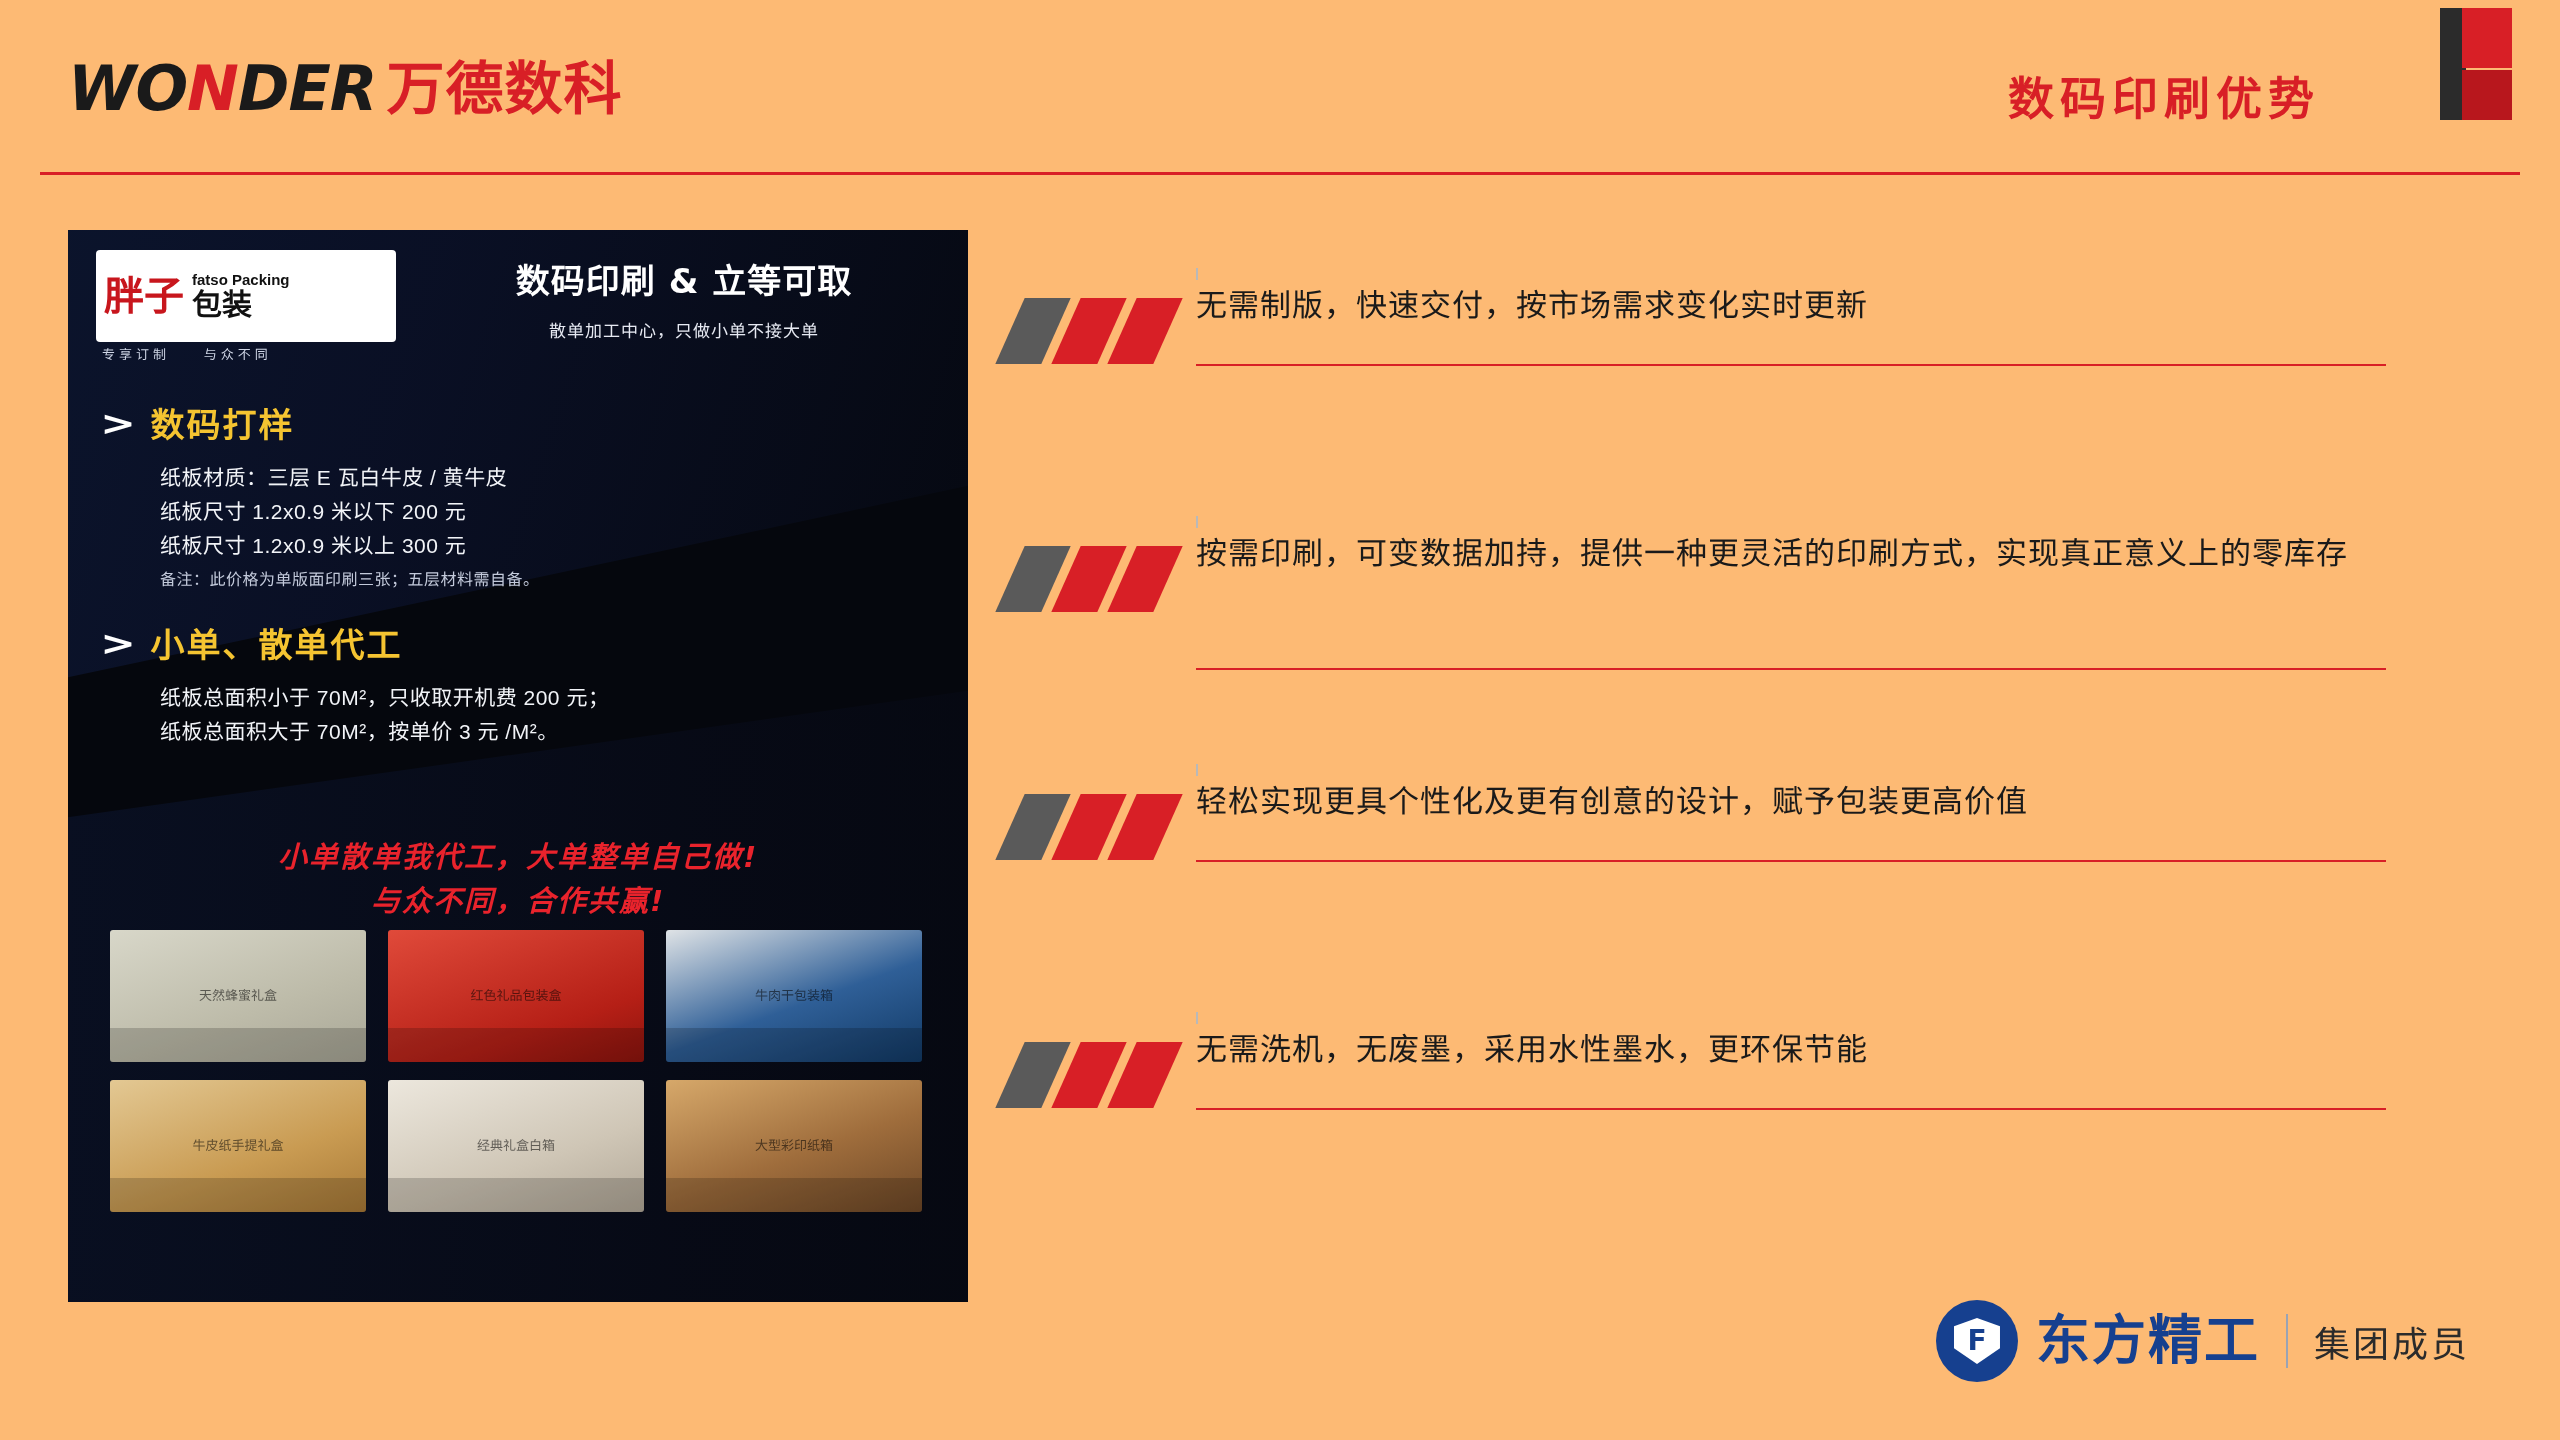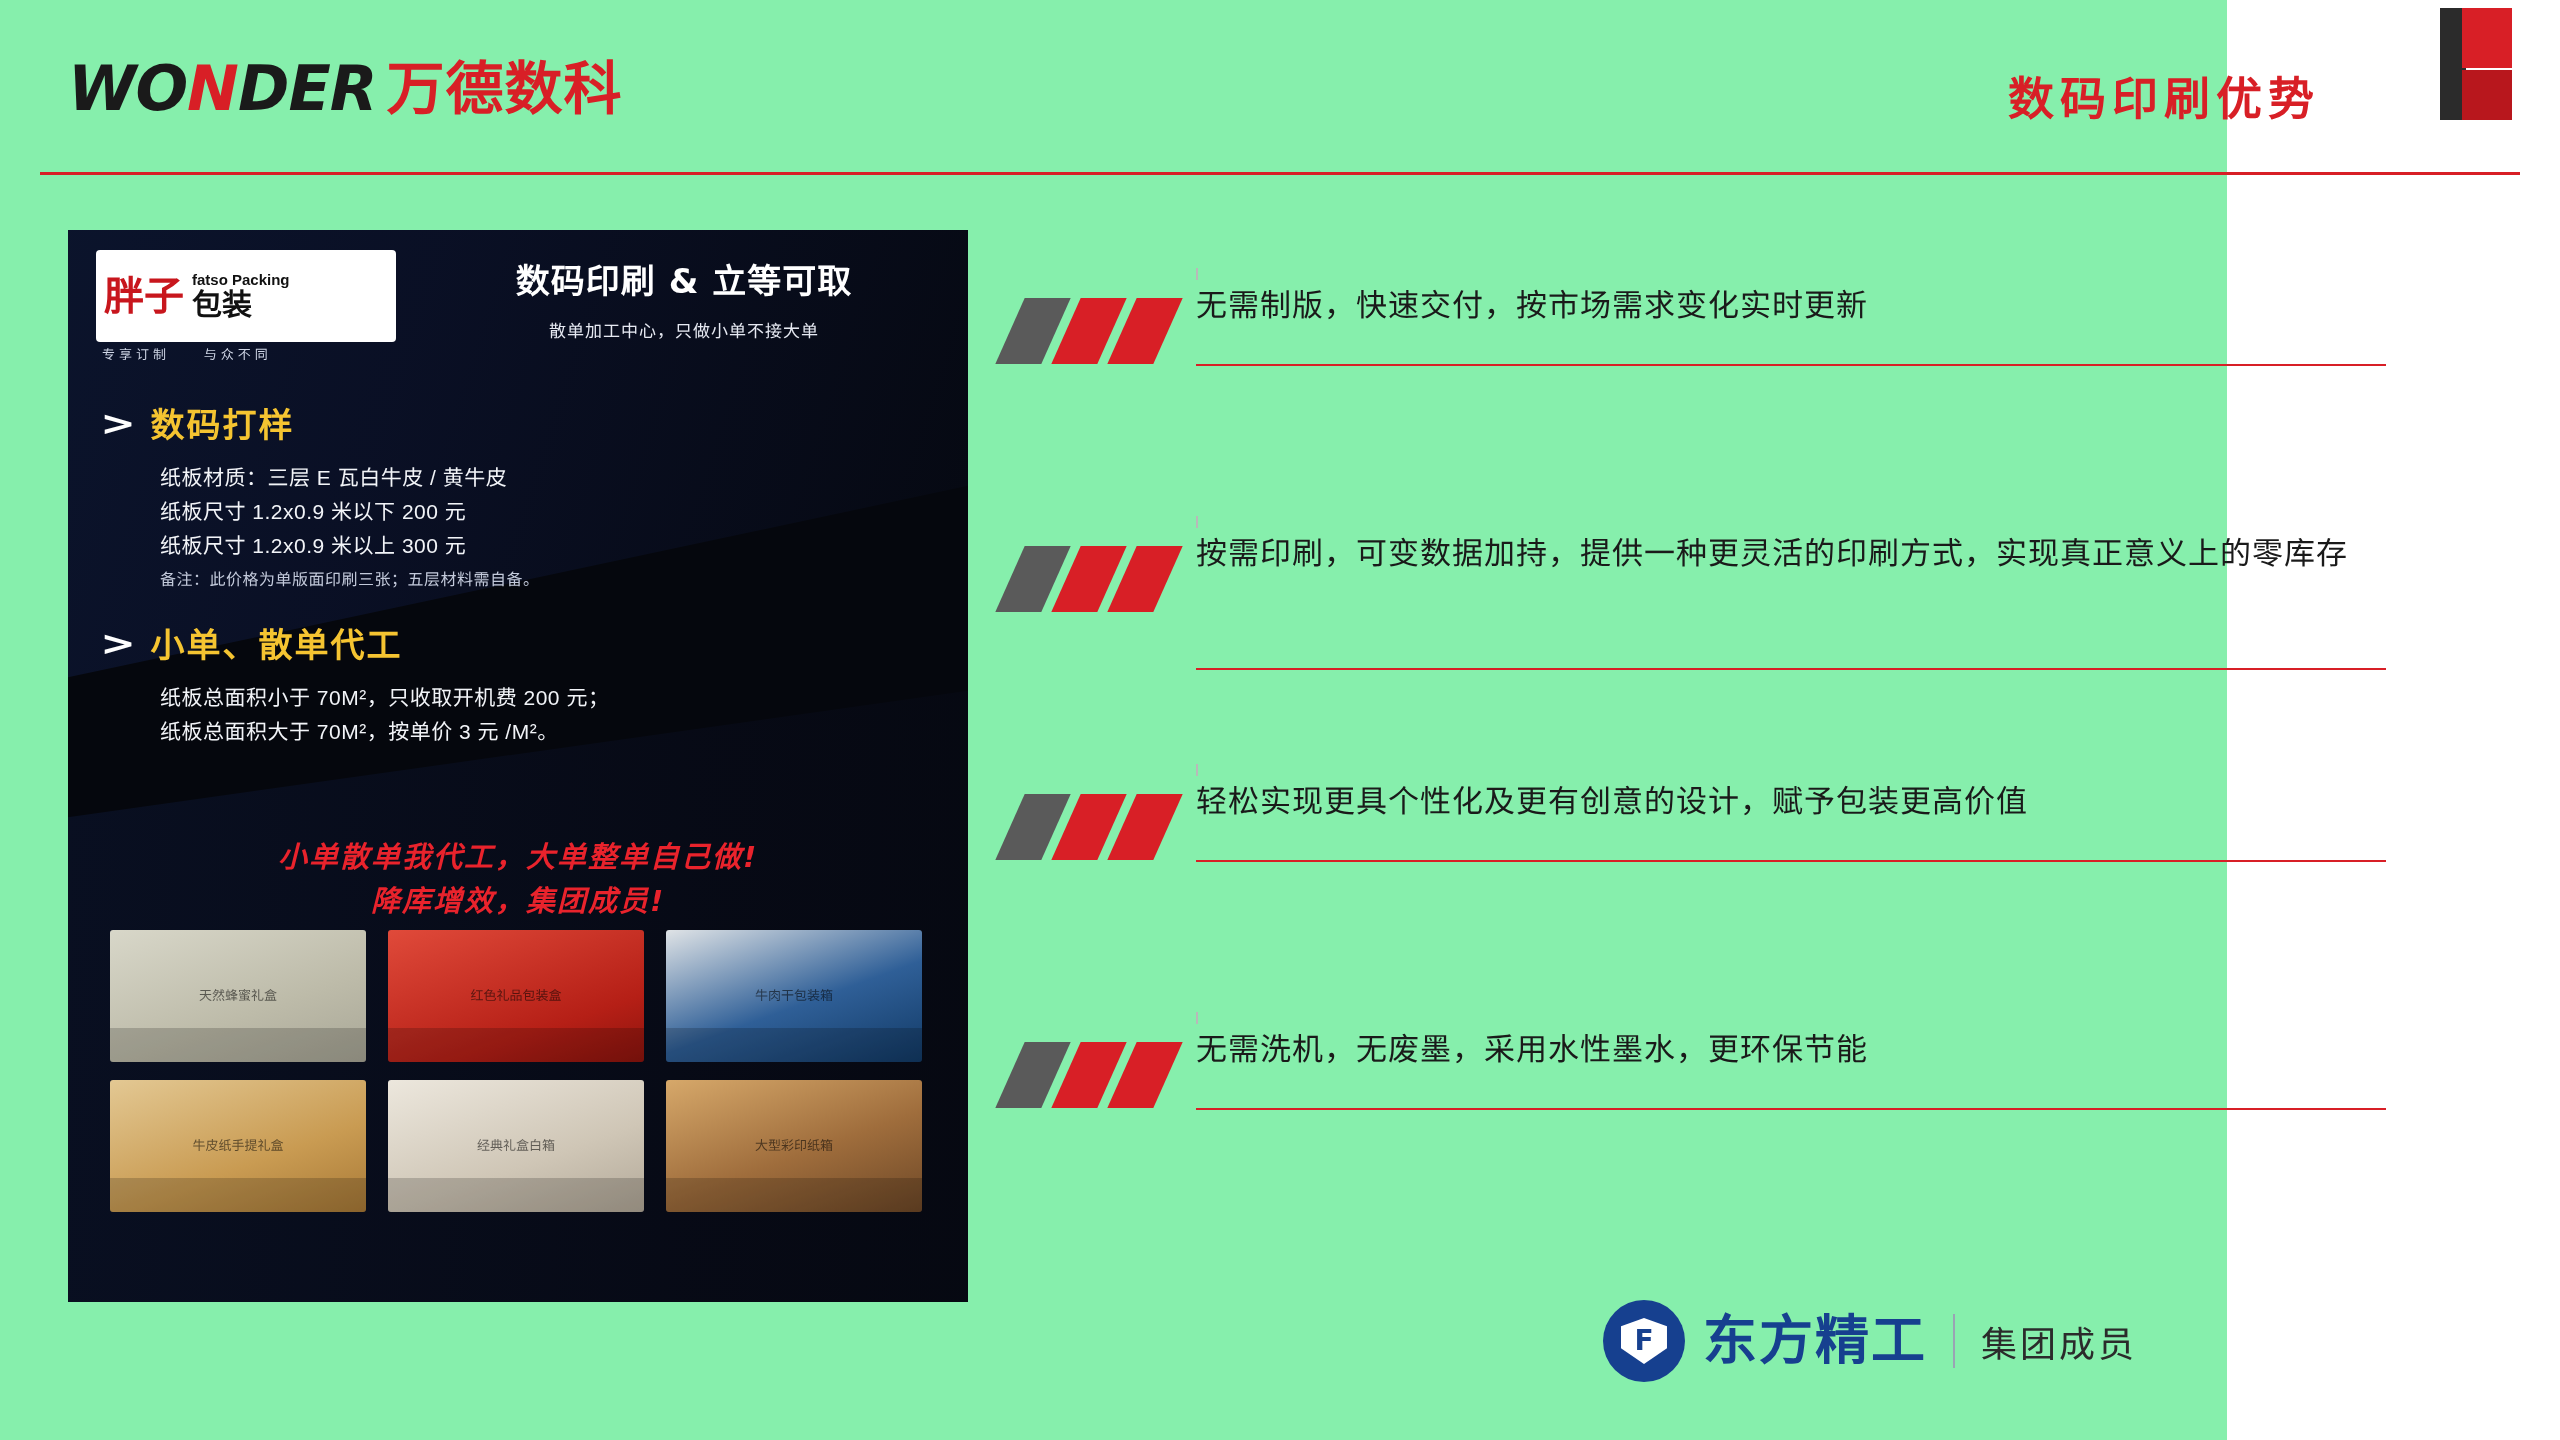--- a/index.html
+++ b/index.html
@@ -5,23 +5,23 @@
   * { box-sizing: border-box; margin: 0; padding: 0; }
   html, body {
     width: 2560px;
     height: 1440px;
     background: #ffffff;
     font-family: "Liberation Sans", "DejaVu Sans", sans-serif;
     overflow: hidden;
   }
   .slide {
     position: relative;
-    width: 2227px;
+    width: 2560px;
     height: 1440px;
-    background: #86efac;
+    background: #fdba74;
   }
 
   
   .header {
     position: absolute;
     top: 0; left: 0;
     width: 2560px;
     height: 178px;
   }
   .logo-wrap {
@@ -458,21 +458,21 @@
           <span class="t-yellow">小单、散单代工</span>
         </div>
         <div class="sec-lines">
           <div>纸板总面积小于 70M²，只收取开机费 200 元；</div>
           <div>纸板总面积大于 70M²，按单价 3 元 /M²。</div>
         </div>
       </div>
 
       <div class="slogan">
         <div>小单散单我代工，大单整单自己做!</div>
-        <div>降库增效，集团成员!</div>
+        <div>与众不同，合作共赢!</div>
       </div>
 
       <div class="grid">
         <div class="cell c1">
             <span class="lbl">天然蜂蜜礼盒</span>
           </div>
         <div class="cell c2">
             <span class="lbl">红色礼品包装盒</span>
           </div>
         <div class="cell c3">

